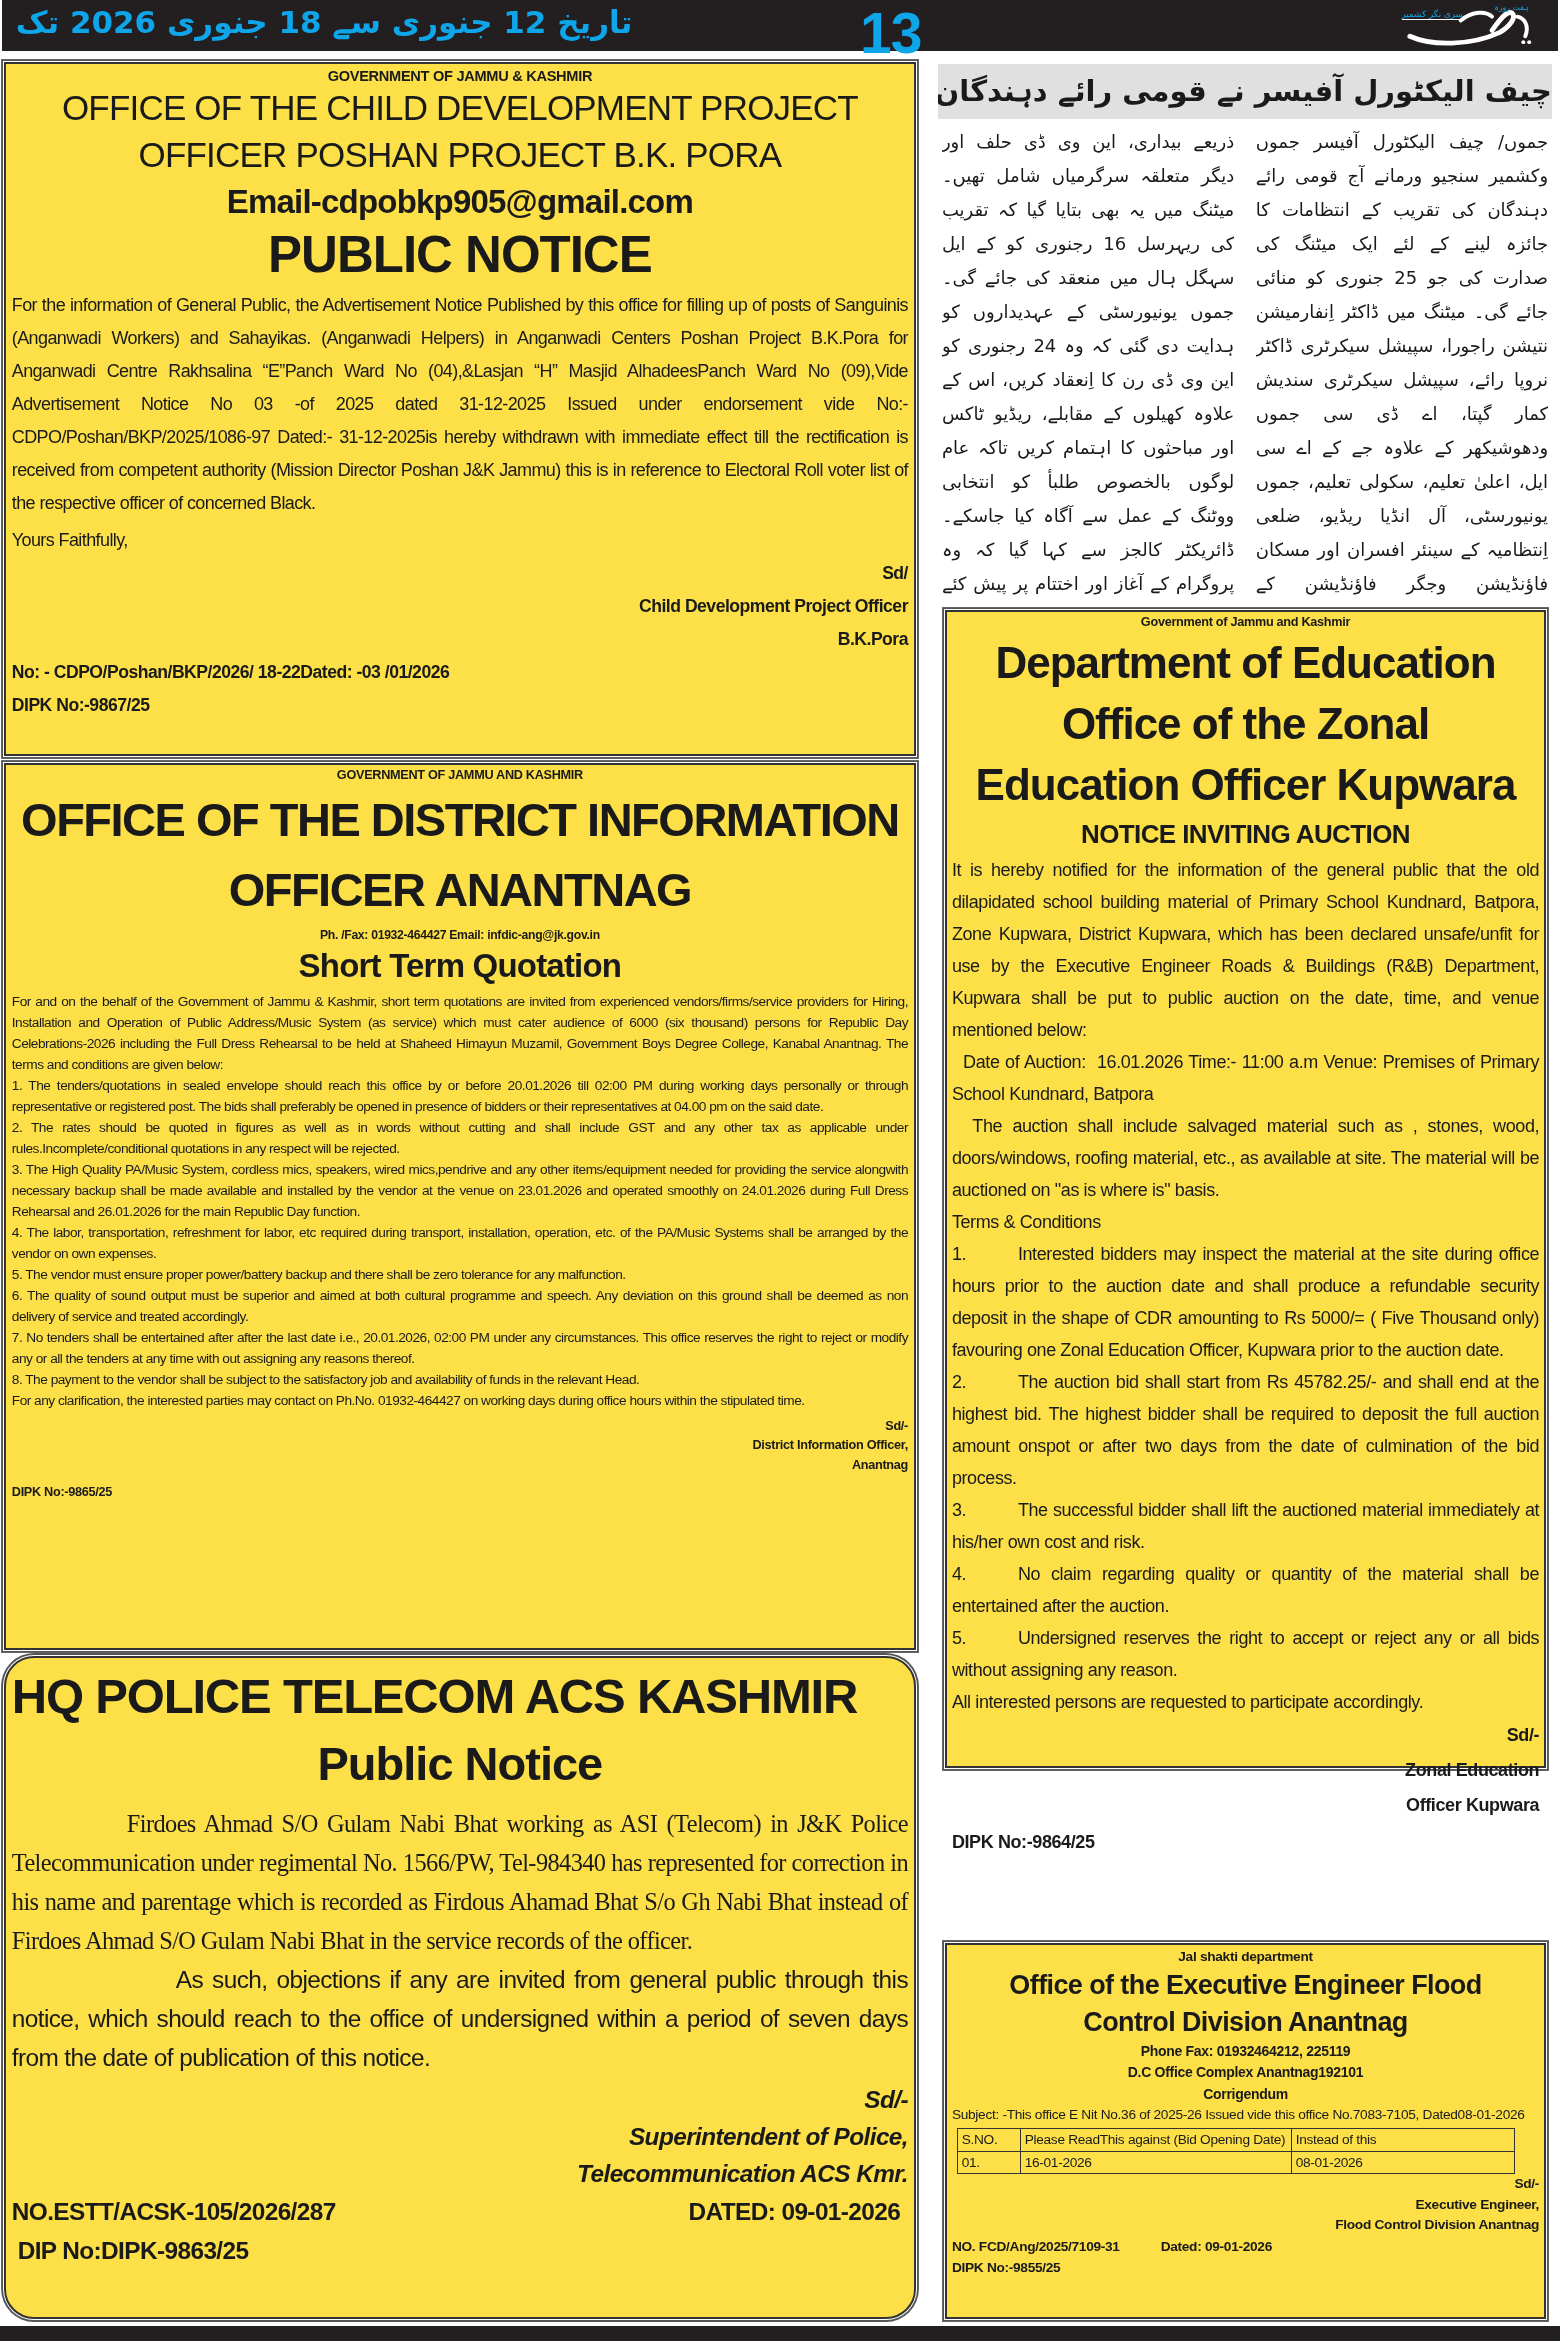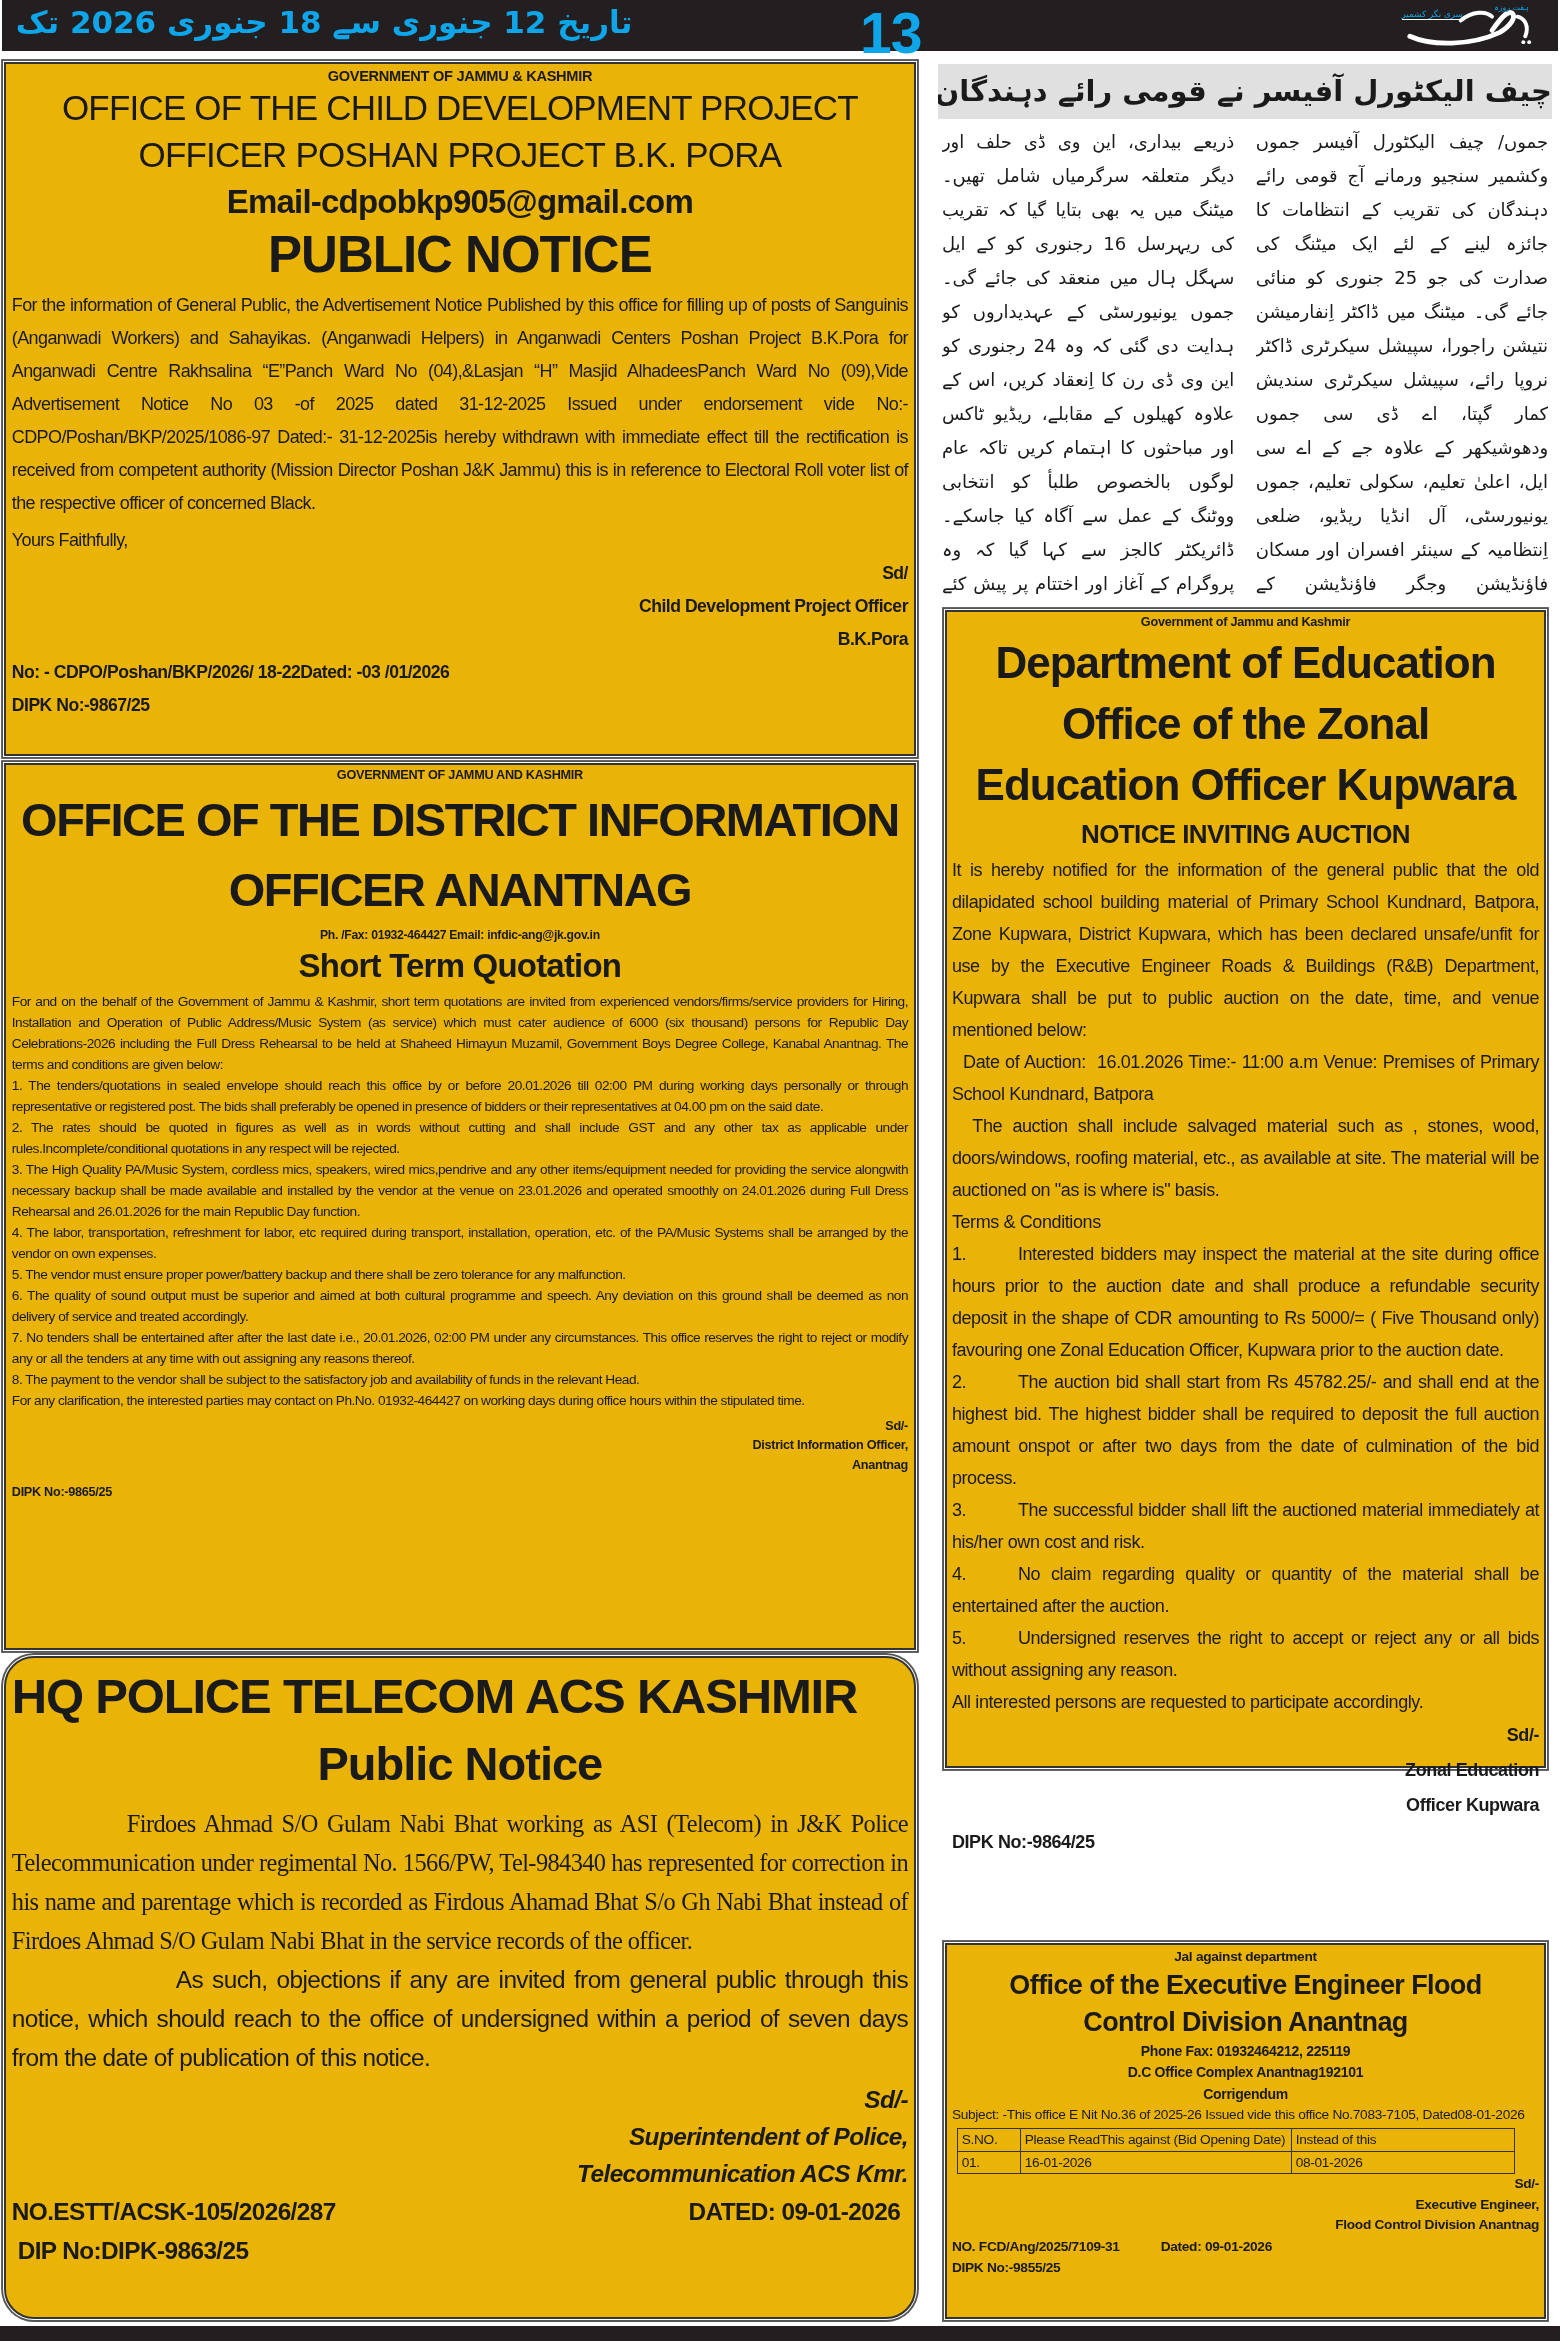--- a/index.html
+++ b/index.html
@@ -24,21 +24,21 @@
     position: absolute; left: 0; top: 5.9px; font-size: 8.8px; direction: rtl;
     border-bottom: 1px solid #fff; white-space: nowrap; font-family: "DejaVu Sans", sans-serif;
   }
   .masthead .logo-sub {
     position: absolute; right: 9.8px; top: 0px; font-size: 7.8px; direction: rtl;
     font-family: "DejaVu Sans", sans-serif;
   }
 
   .footer-bar { position: absolute; left: 0; top: 2326px; width: 1560px; height: 15.6px; background: #231f20; }
 
-  .box { position: absolute; border: 2px solid #333; background: #eab308; }
+  .box { position: absolute; border: 2px solid #333; background: #fde047; }
   .box.double { box-shadow: 0 0 0 1px #fff, 0 0 0 2.9px #555; }
 
   .j { text-align: justify; text-align-last: left; }
 
   
   #b1 { left: 3.9px; top: 62px; width: 912px; height: 694px; padding: 3.9px 5.9px; }
   #b1 .gov { font-size: 14.6px; font-weight: bold; text-align: center; letter-spacing: -0.3px; }
   #b1 .h1 { font-size: 35px; font-weight: normal; text-align: center; line-height: 47px; letter-spacing: -0.8px; }
   #b1 .email { font-size: 33px; font-weight: bold; text-align: center; line-height: 47px; letter-spacing: -0.8px; }
   #b1 .pn { font-size: 51px; font-weight: bold; text-align: center; line-height: 60px; letter-spacing: -1px; }
@@ -214,21 +214,21 @@
   </div>
   <div class="sig">
     <div>Sd/-</div>
     <div>Zonal Education</div>
     <div>Officer Kupwara</div>
   </div>
   <div class="ref">DIPK No:-9864/25</div>
 </div>
 
 <div class="box double" id="b5">
-  <div class="gov">Jal against department</div>
+  <div class="gov">Jal shakti department</div>
   <div class="h1">Office of the Executive Engineer Flood</div>
   <div class="h1">Control Division Anantnag</div>
   <div class="small">Phone Fax: 01932464212, 225119</div>
   <div class="small">D.C Office Complex Anantnag192101</div>
   <div class="small">Corrigendum</div>
   <div class="subj">Subject: -This office E Nit No.36 of 2025-26 Issued vide this office No.7083-7105, Dated08-01-2026</div>
   <table>
     <tbody>
         <tr>
       <td style="width:63px">S.NO.</td>

